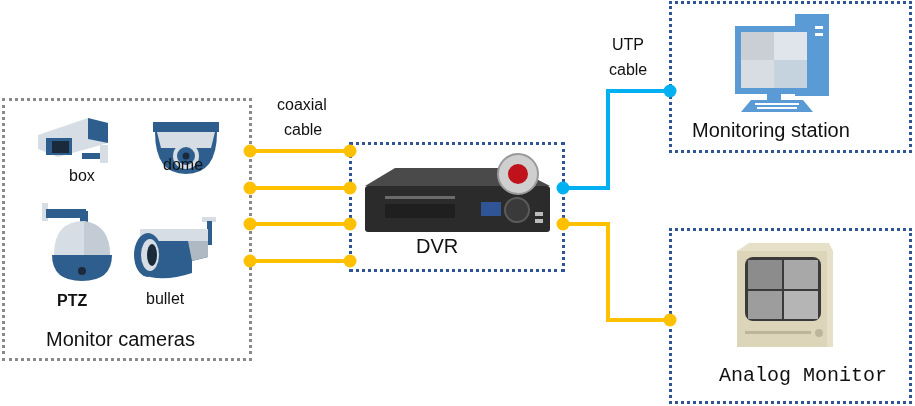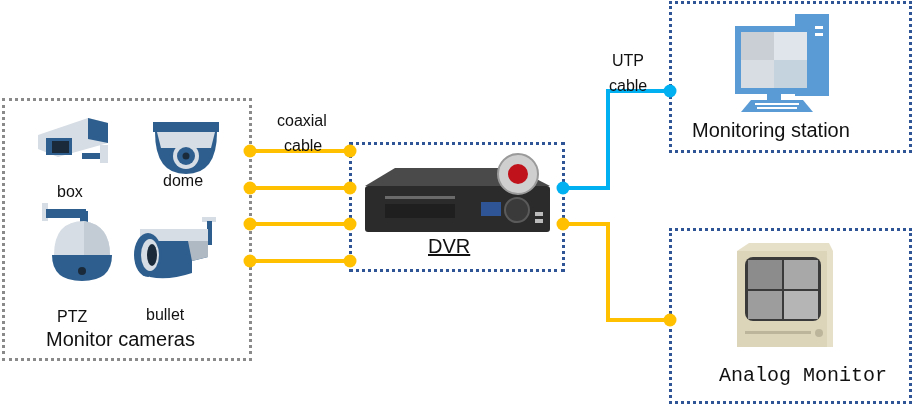--- a/index.html
+++ b/index.html
@@ -4,21 +4,21 @@
 <style>
   html, body { margin: 0; padding: 0; background: #ffffff; }
   body { width: 915px; height: 406px; position: relative; overflow: hidden;
          font-family: "Liberation Sans", "DejaVu Sans", sans-serif; color: #111; }
   .abs { position: absolute; }
   .group-box { position: absolute; box-sizing: border-box; }
   .gray-dots { border: 3px dotted #8a8a8a; }
   .navy-dots { border: 3px dotted #2f5597; }
   .label { position: absolute; white-space: nowrap; text-align: center; }
   .big { font-size: 20px; }
-  .small { font-size: 16px; margin-top: 16px; }
+  .small { font-size: 16px; }
   svg.wires { position: absolute; left: 0; top: 0; }
 </style>
 </head>
 <body>
 
 <div class="group-box gray-dots" style="left:2px; top:98px; width:250px; height:263px;"></div>
 <div class="group-box navy-dots" style="left:349px; top:142px; width:216px; height:130px;"></div>
 <div class="group-box navy-dots" style="left:669px; top:1px; width:243px; height:152px;"></div>
 <div class="group-box navy-dots" style="left:669px; top:228px; width:243px; height:176px;"></div>
 
@@ -74,42 +74,42 @@
   <rect x="74" y="0" width="14" height="5" fill="#d6dde4"></rect>
   <rect x="79" y="4" width="5" height="24" fill="#2e5e8e"></rect>
   <path d="M12,12 H80 V40 L64,44 V56 Q40,64 22,60 Z" fill="#2e5e8e"></path>
   <path d="M12,12 H80 V24 H12 Z" fill="#d6dde4"></path>
   <path d="M60,24 H80 V40 L64,44 Z" fill="#aeb9c4"></path>
   <ellipse cx="20" cy="38" rx="14" ry="22" fill="#2e5e8e"></ellipse>
   <ellipse cx="22" cy="38" rx="9" ry="16" fill="#d6dde4"></ellipse>
   <ellipse cx="24" cy="38" rx="5" ry="11" fill="#1b2a3a"></ellipse>
 </svg>
 
-<div class="label small" style="left:57px; top:167px;">box</div>
+<div class="label small" style="left:69px; top:167px;">box</div>
 <div class="label small" style="left:163px; top:156px;">dome</div>
-<div class="label small" style="left:57px; top:292px;">PTZ</div>
+<div class="label small" style="left:57px; top:292px;font-weight:bold;">PTZ</div>
 <div class="label small" style="left:146px; top:290px;">bullet</div>
 <div class="label big" style="left:46px; top:328px;">Monitor cameras</div>
 
 <div class="label small" style="left:277px; top:96px;">coaxial</div>
 <div class="label small" style="left:284px; top:121px;">cable</div>
 
 <svg class="abs" style="left:365px; top:152px;" width="185" height="82" viewBox="0 0 185 82">
   <polygon points="0,34 30,16 150,16 185,34" fill="#4a4a4a"></polygon>
   <rect x="0" y="34" width="185" height="46" rx="3" fill="#2b2b2b"></rect>
   <rect x="20" y="44" width="70" height="3" fill="#6a6a6a"></rect>
   <rect x="20" y="52" width="70" height="14" fill="#1f1f1f"></rect>
   <rect x="116" y="50" width="20" height="14" fill="#2f5597"></rect>
   <circle cx="152" cy="58" r="12" fill="#3a3a3a" stroke="#5a5a5a" stroke-width="2"></circle>
   <rect x="170" y="60" width="8" height="4" fill="#bbb"></rect>
   <rect x="170" y="67" width="8" height="4" fill="#bbb"></rect>
   <circle cx="153" cy="22" r="20" fill="#cfcfcf" stroke="#9a9a9a" stroke-width="2"></circle>
   <circle cx="153" cy="22" r="10" fill="#c0121a"></circle>
 </svg>
-<div class="label big" style="left:428px; top:235px;text-decoration:underline;">DVR</div>
+<div class="label big" style="left:416px; top:235px;">DVR</div>
 
 <div class="label small" style="left:612px; top:36px;">UTP</div>
 <div class="label small" style="left:609px; top:61px;">cable</div>
 
 <svg class="abs" style="left:733px; top:12px;" width="100" height="102" viewBox="0 0 100 102">
   <rect x="62" y="2" width="34" height="82" fill="#5b9bd5"></rect>
   <rect x="82" y="14" width="8" height="3" fill="#fff"></rect>
   <rect x="82" y="21" width="8" height="3" fill="#fff"></rect>
   <rect x="2" y="14" width="78" height="68" fill="#5b9bd5"></rect>
   <rect x="8" y="20" width="66" height="56" fill="#e6ecf2"></rect>

